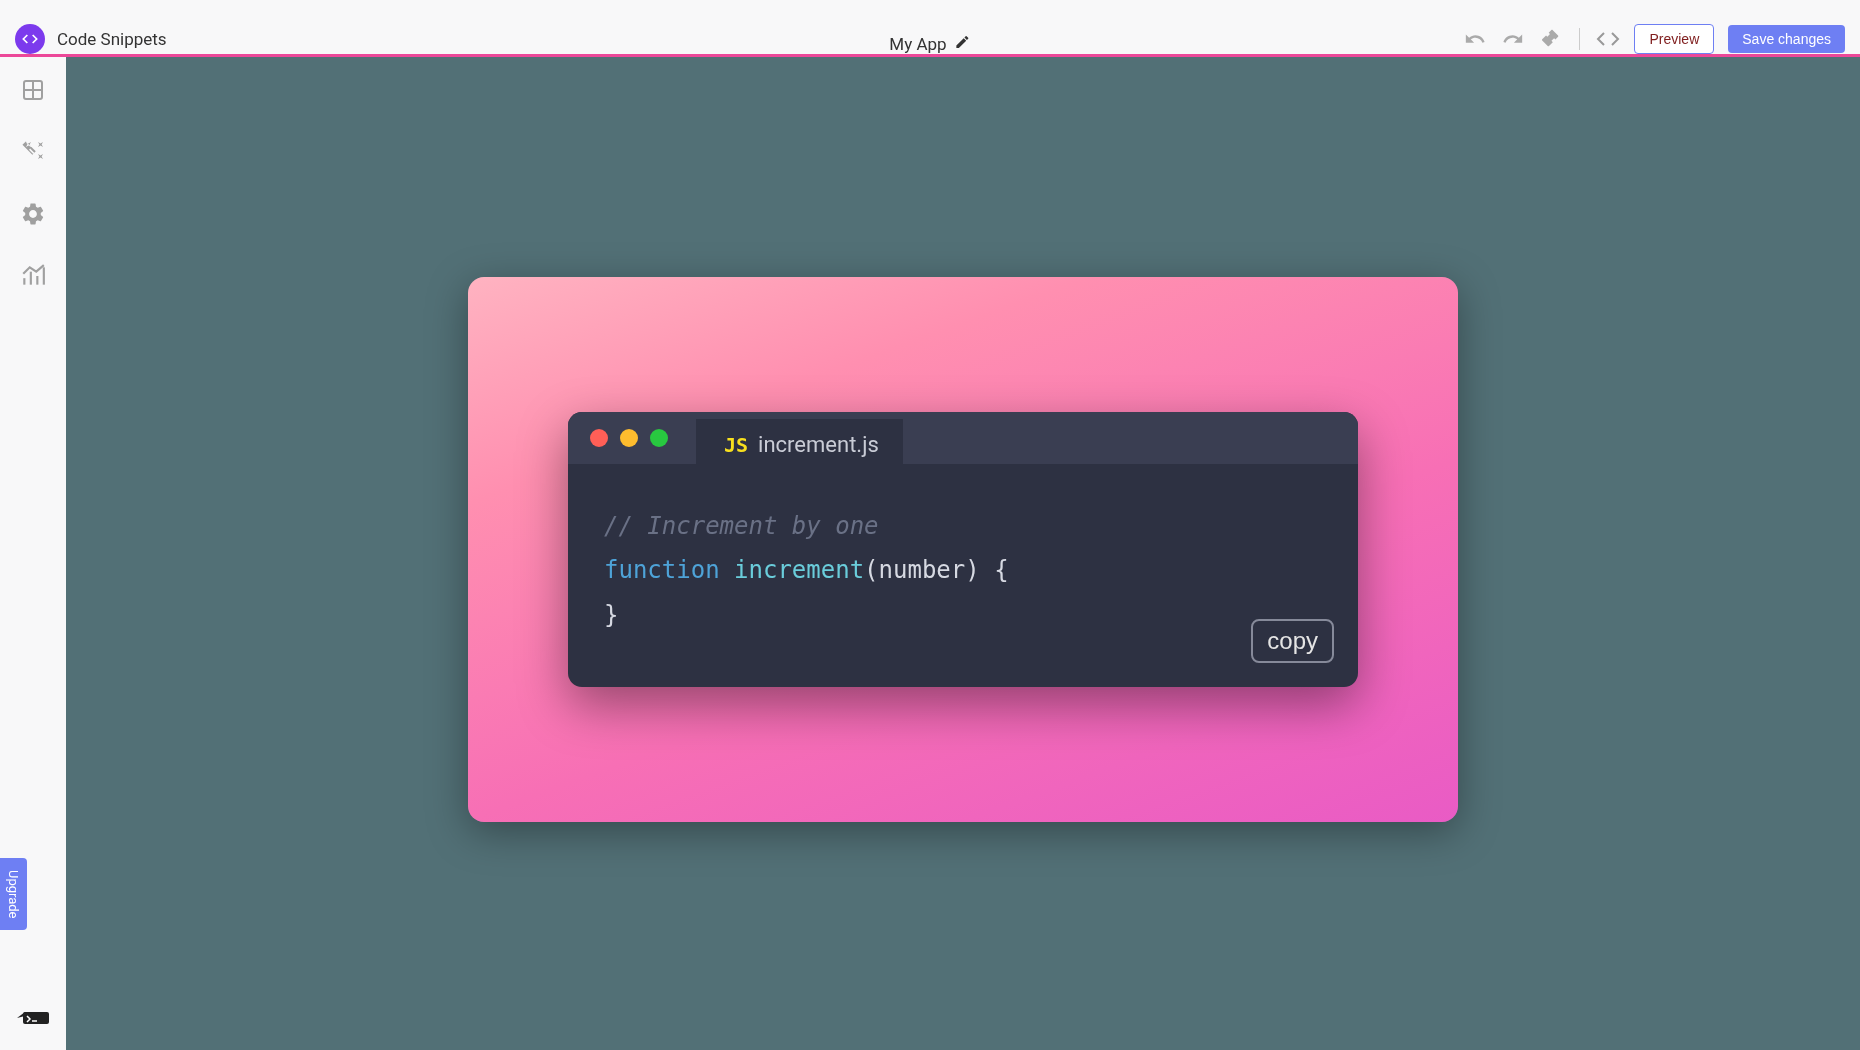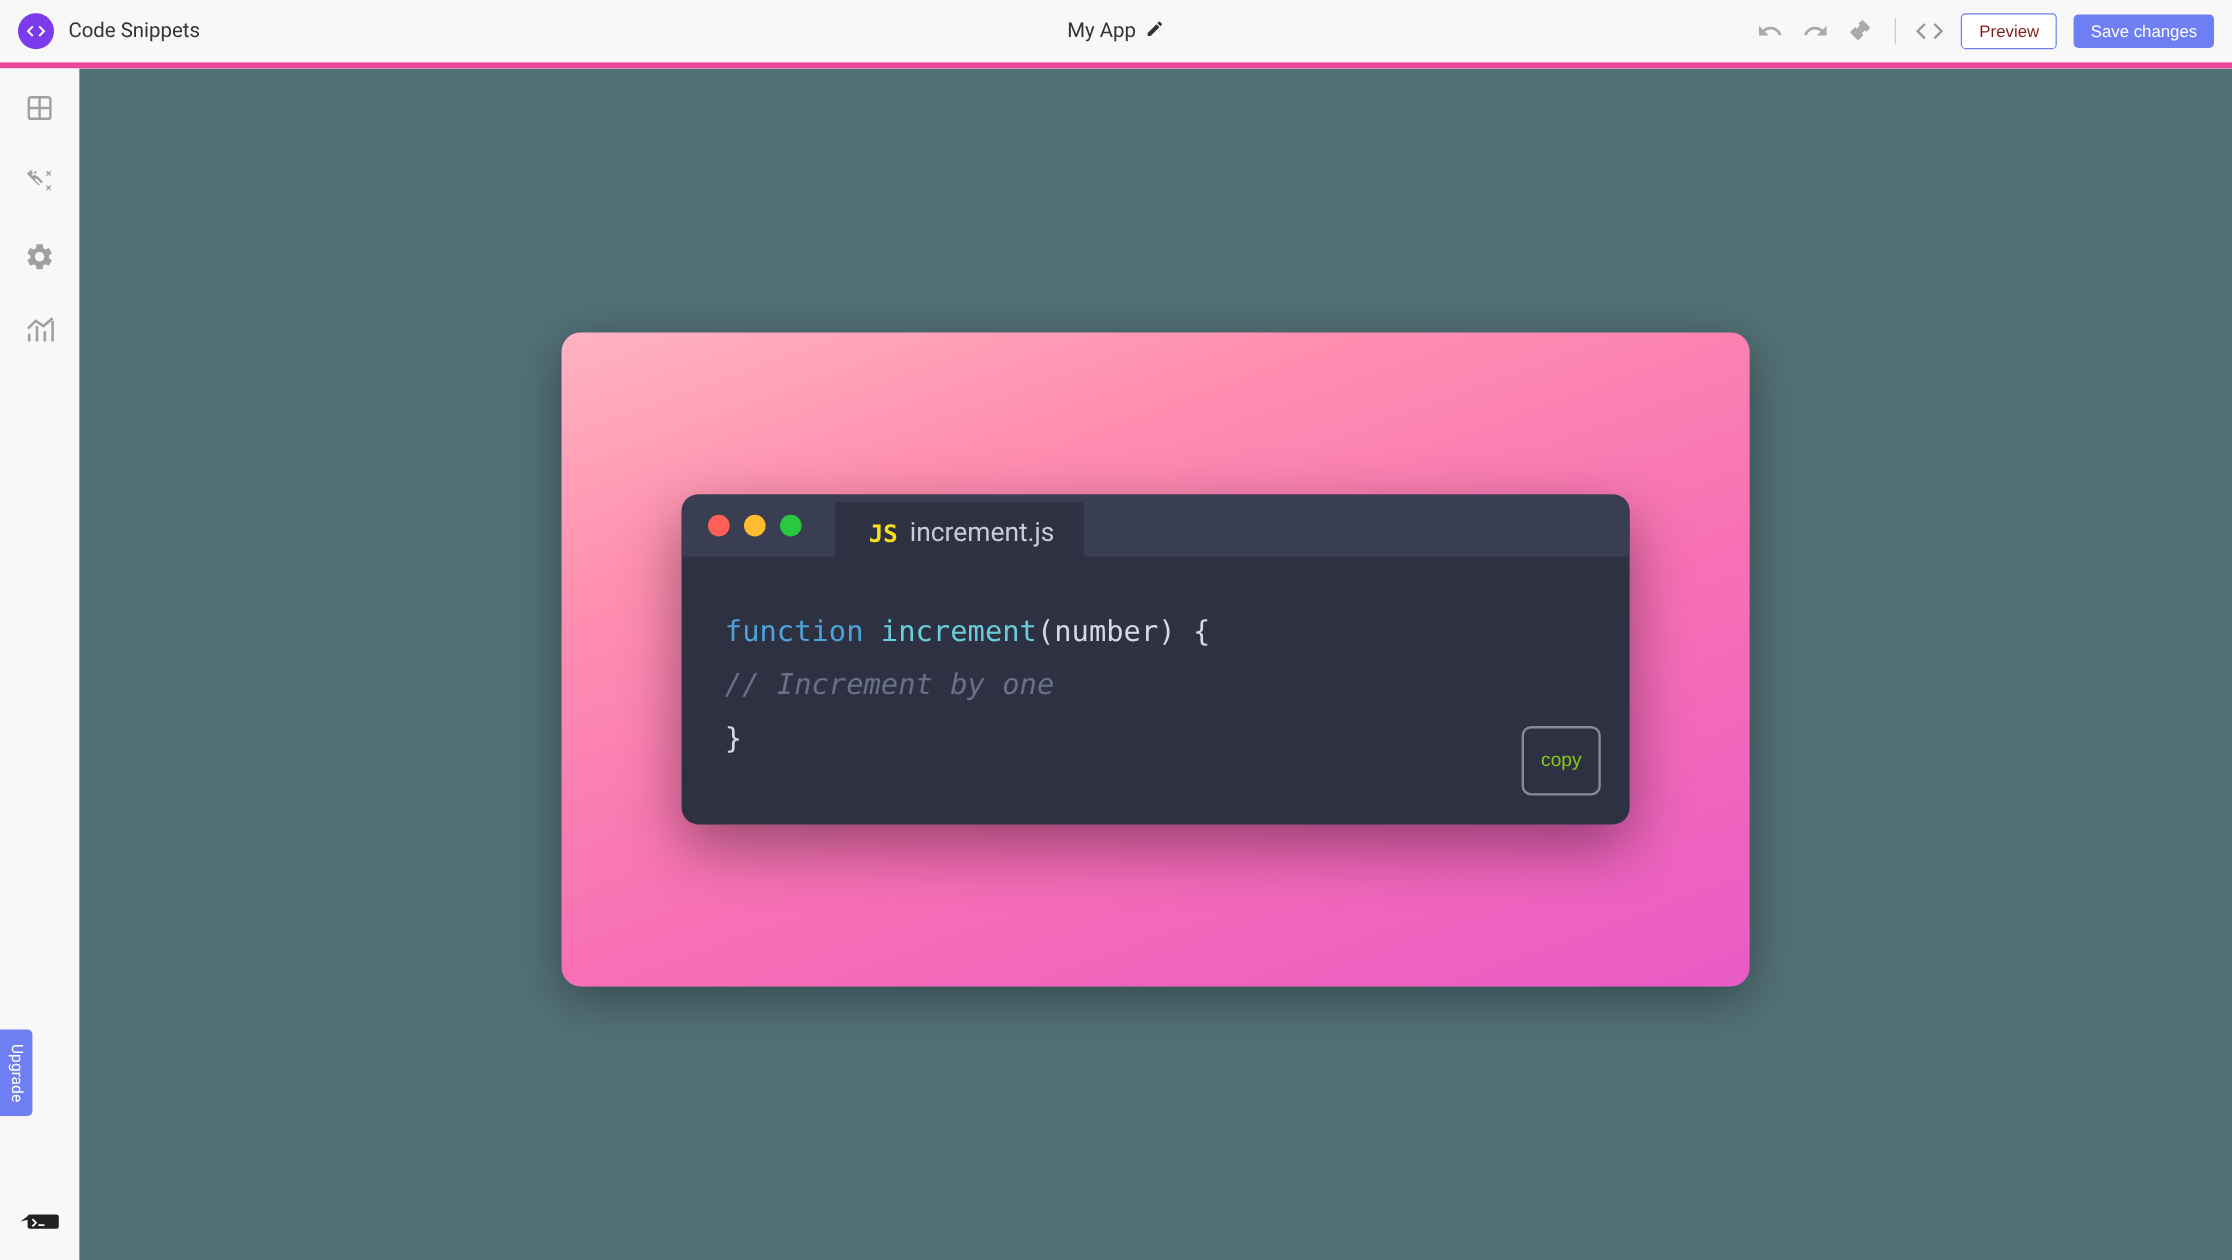--- a/index.html
+++ b/index.html
@@ -12,23 +12,23 @@
       width: 1860px;
       height: 1050px;
       overflow: hidden;
       background: #f5f5f5;
     }
     
     
     .header {
       height: 57px;
       background: #f8f8f9;
-      border-bottom: 5px solid #ec4899;
-      display: flex;
-      align-items: center;
+      border-bottom: 3px solid #ec4899;
+      display: flex;
+      align-items: flex-end;
       padding: 0 15px;
       position: relative;
     }
     .header-left {
       display: flex;
       align-items: center;
       gap: 12px;
     }
     .app-logo {
       width: 30px;
@@ -223,23 +223,23 @@
     .cm-param { color: #d6d9e2; }
     .cm-punc { color: #d6d9e2; }
     .cm-num { color: #b5a3d4; }
     .cm-op { color: #d6d9e2; }
     .copy-btn {
       position: absolute;
       right: 24px;
       bottom: 24px;
       background: transparent;
       border: 2px solid #868a9a;
-      color: #84cc16;
-      padding: 18px 14px;
-      font-size: 16px;
+      color: #e5e5e5;
+      padding: 6px 14px;
+      font-size: 24px;
       border-radius: 8px;
       cursor: pointer;
     }
     .indent { display: inline-block; width: 1.4em; }
   </style>
 </head>
 <body>
 
 <div class="header">
   <div class="header-left">
@@ -334,21 +334,21 @@
             <div class="tl tl-red"></div>
             <div class="tl tl-yellow"></div>
             <div class="tl tl-green"></div>
           </div>
           <div class="file-tab">
             <span class="js-badge">JS</span>
             <span class="file-name">increment.js</span>
           </div>
         </div>
         <div class="code-body">
+          <div><span class="cm-comment">// Increment by one</span></div>
           <div><span class="cm-keyword">function</span> <span class="cm-func">increment</span><span class="cm-punc">(</span><span class="cm-param">number</span><span class="cm-punc">)</span><span class="cm-punc"> {</span></div>
-          <div><span class="cm-comment">// Increment by one</span></div>
           <div><span class="cm-punc">}</span></div>
           <button class="copy-btn">copy</button>
         </div>
       </div>
     </div>
   </div>
 </div>
 
 </body></html>

